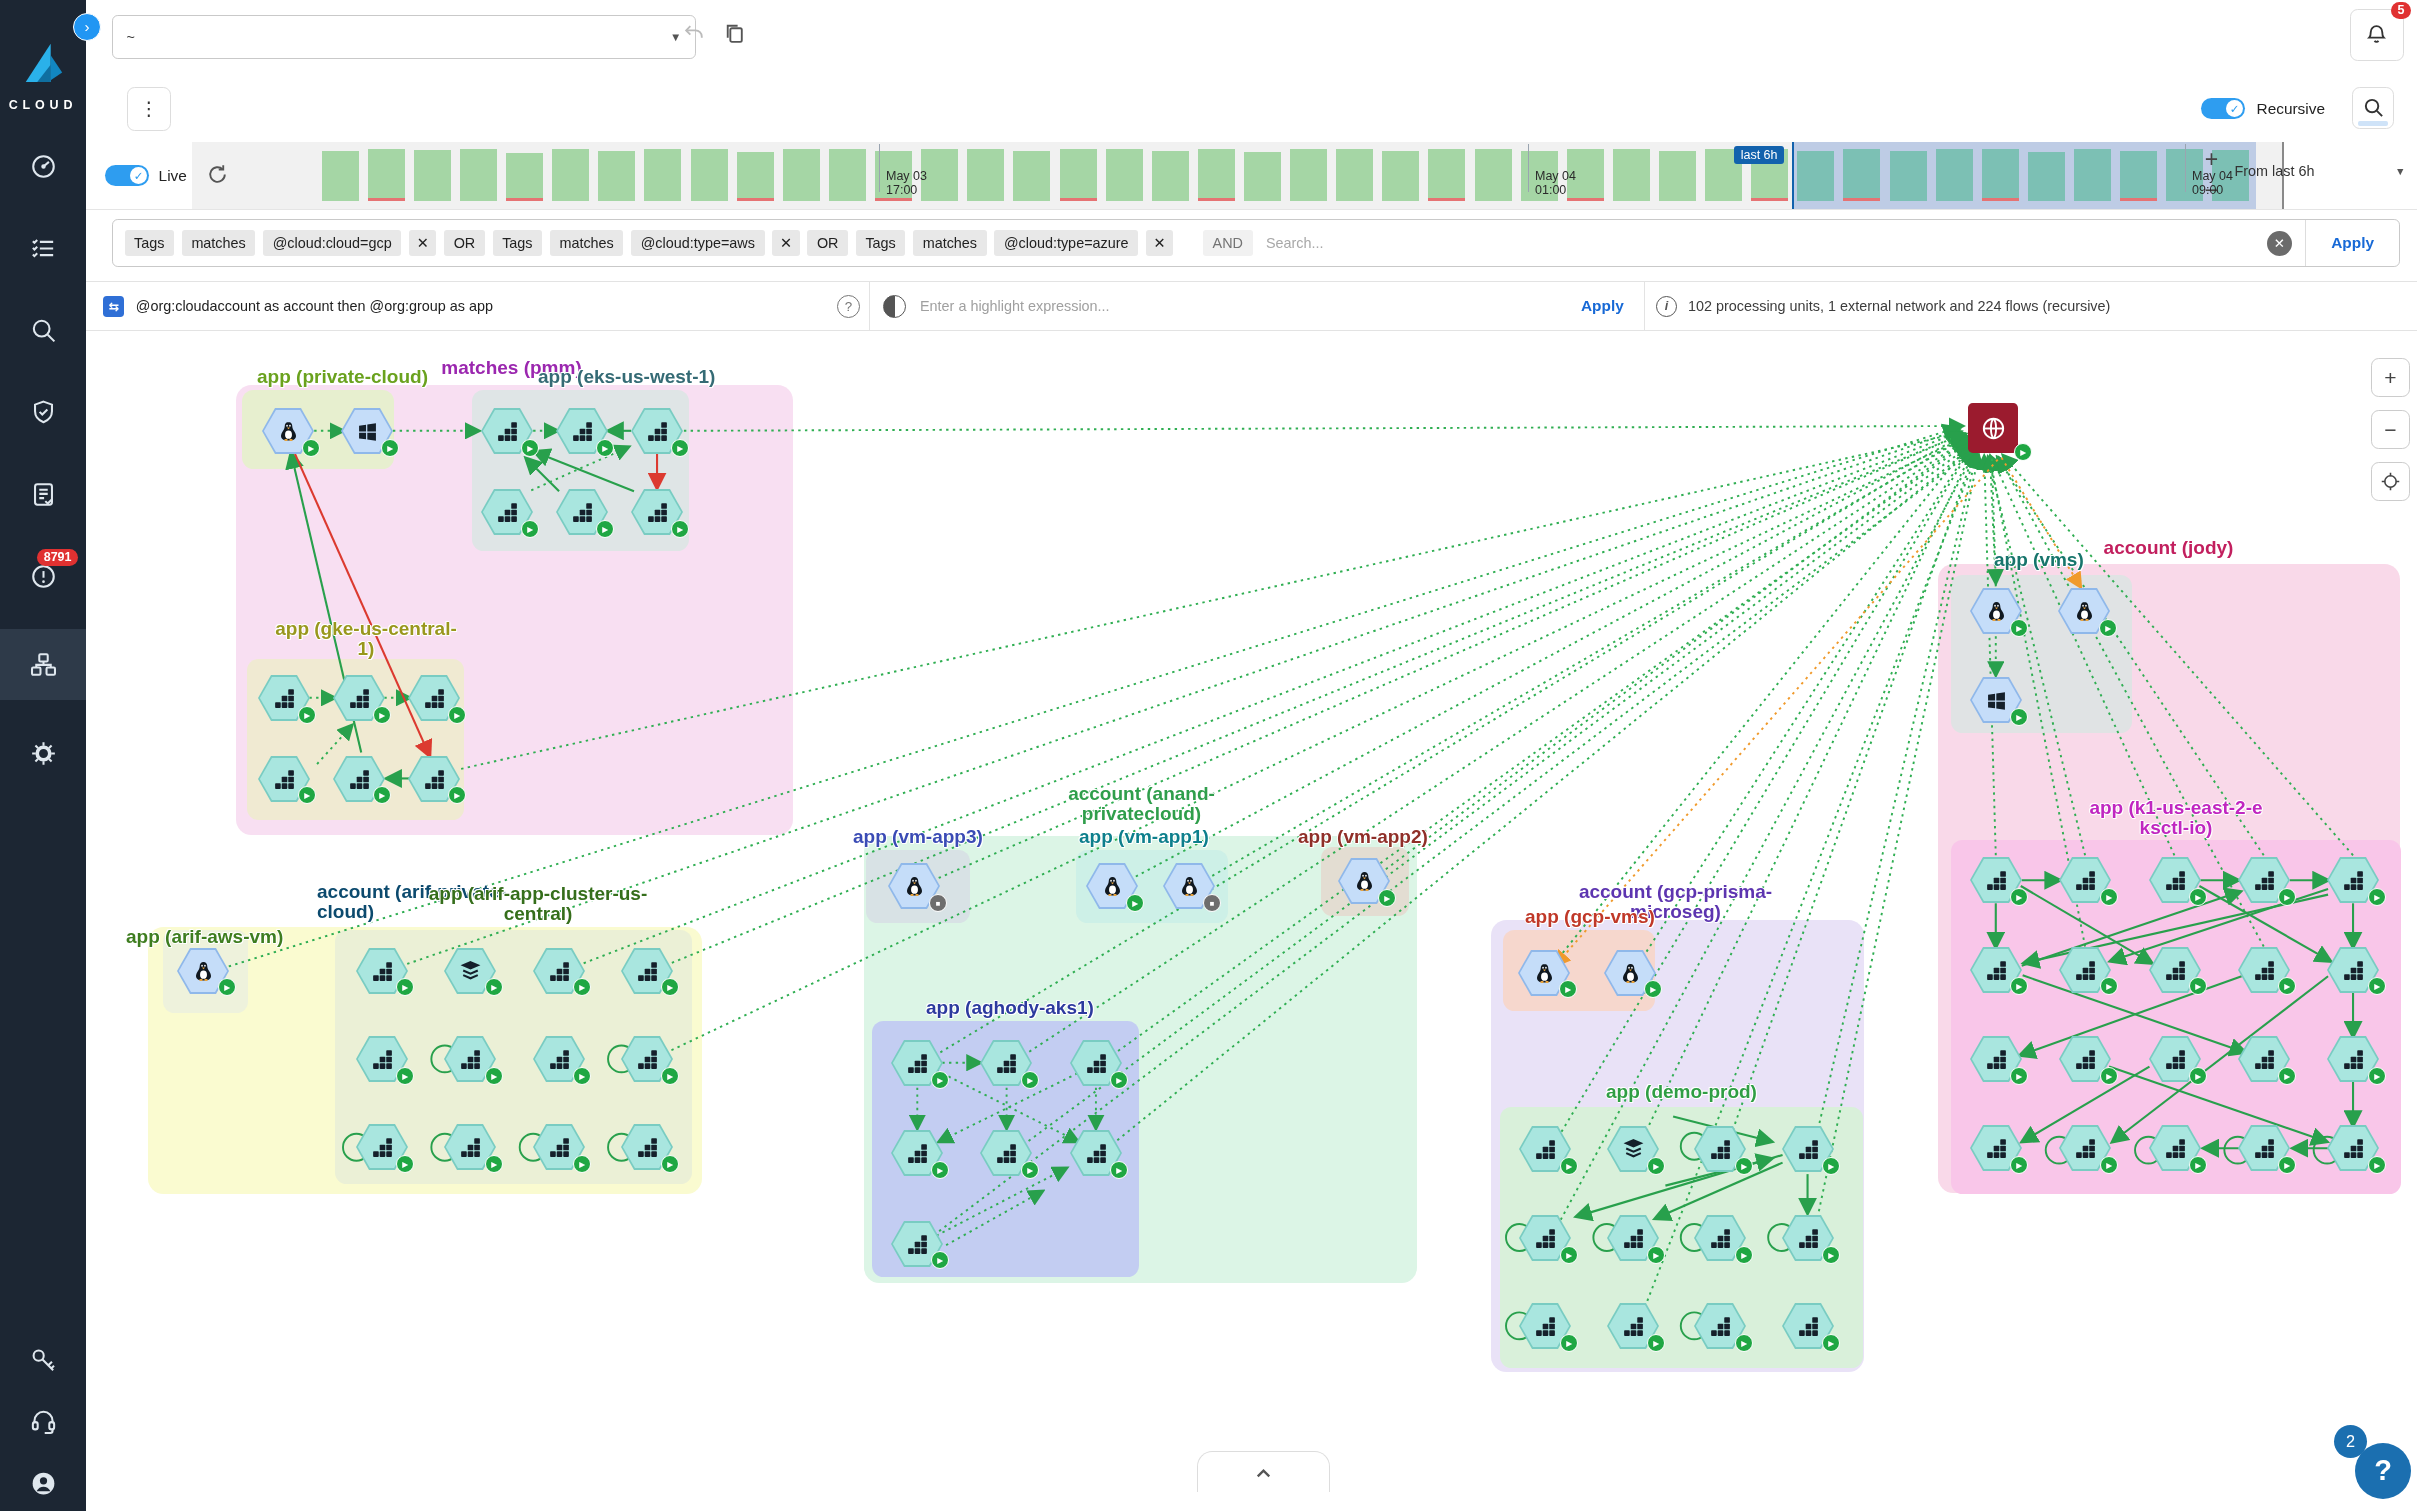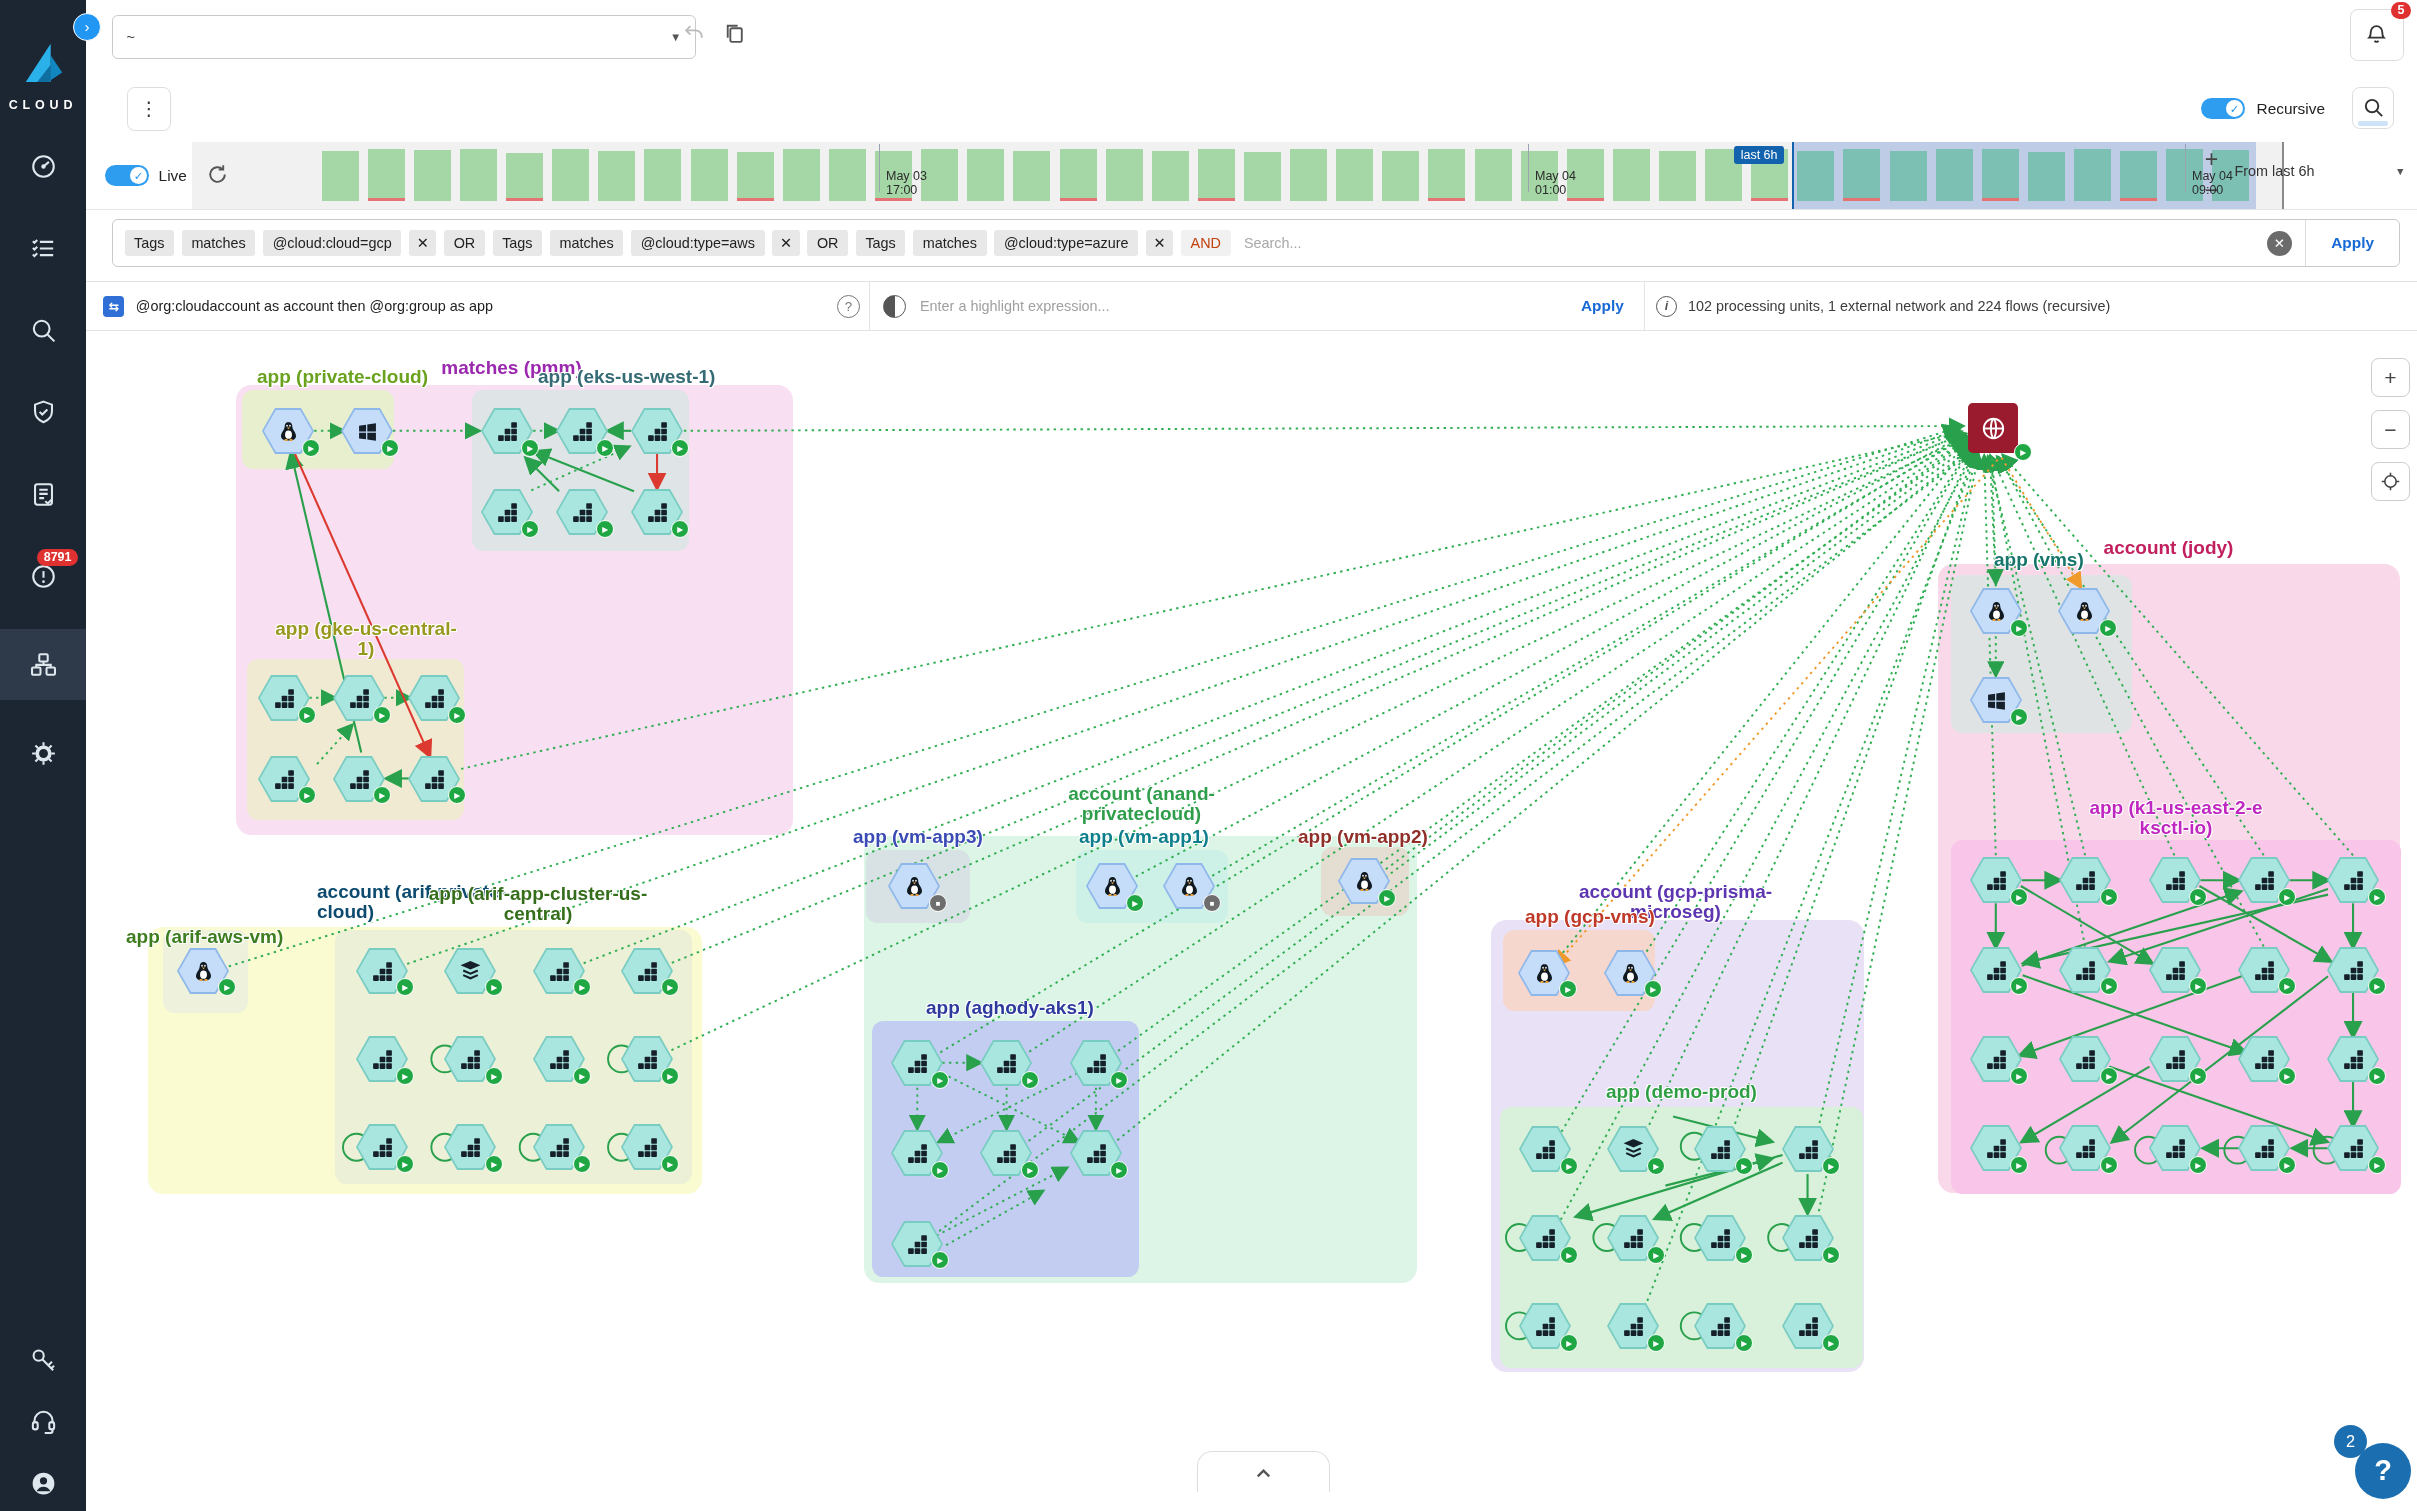--- a/index.html
+++ b/index.html
@@ -51,21 +51,21 @@
   #strip-end{position:absolute;left:2090px;top:0;width:1.9px;height:67px;background:#8a8a8a;}
   #zoomers{position:absolute;right:190px;top:1.9px;display:flex;flex-direction:column;}
   #zoomers div{width:31px;height:31px;font-size:23px;color:#444;display:flex;align-items:center;justify-content:center;}
   #range-wrap{position:absolute;right:11.5px;top:21px;width:171px;display:flex;align-items:center;font-size:14.4px;color:#333;}
   #range-wrap .caret{margin-left:auto;color:#555;font-size:10.6px;}
   
   #filterbar{position:absolute;left:112px;top:219px;width:2286px;height:46px;border:1px solid #c9c9c9;border-radius:5.8px;
     background:#fff;display:flex;align-items:center;z-index:30;}
   #chips{display:flex;align-items:center;gap:7.7px;padding-left:11.5px;}
   .chip{background:#e8e8e8;border-radius:2.9px;padding:4.8px 9.6px;font-size:14.4px;color:#222;white-space:nowrap;}
-  .chip.and{background:#f1f1f1;color:#c2410c;}
+  .chip.and{background:#f1f1f1;color:#737373;margin-left:22px;}
   .chip.x{padding:4.8px 7.7px;}
   #f-search{margin-left:13.4px;color:#a8a8a8;font-size:14.4px;flex:1;}
   #f-clear{width:25px;height:25px;border-radius:50%;background:#6b6b6b;color:#fff;font-size:13.4px;
     display:flex;align-items:center;justify-content:center;margin-right:13.4px;}
   #f-apply{border-left:1px solid #ddd;align-self:stretch;display:flex;align-items:center;padding:0 25px;
     color:#1769d6;font-weight:bold;font-size:15.4px;}
   
   #querybar{position:absolute;left:86px;top:281px;right:0;height:48px;background:#fff;border-top:1px solid #e3e3e3;
     border-bottom:1px solid #e3e3e3;display:flex;align-items:center;z-index:30;font-size:14.4px;}
   #q-icon{margin-left:17.3px;width:21px;height:21px;border-radius:3.8px;background:#2f6fd6;color:#fff;

